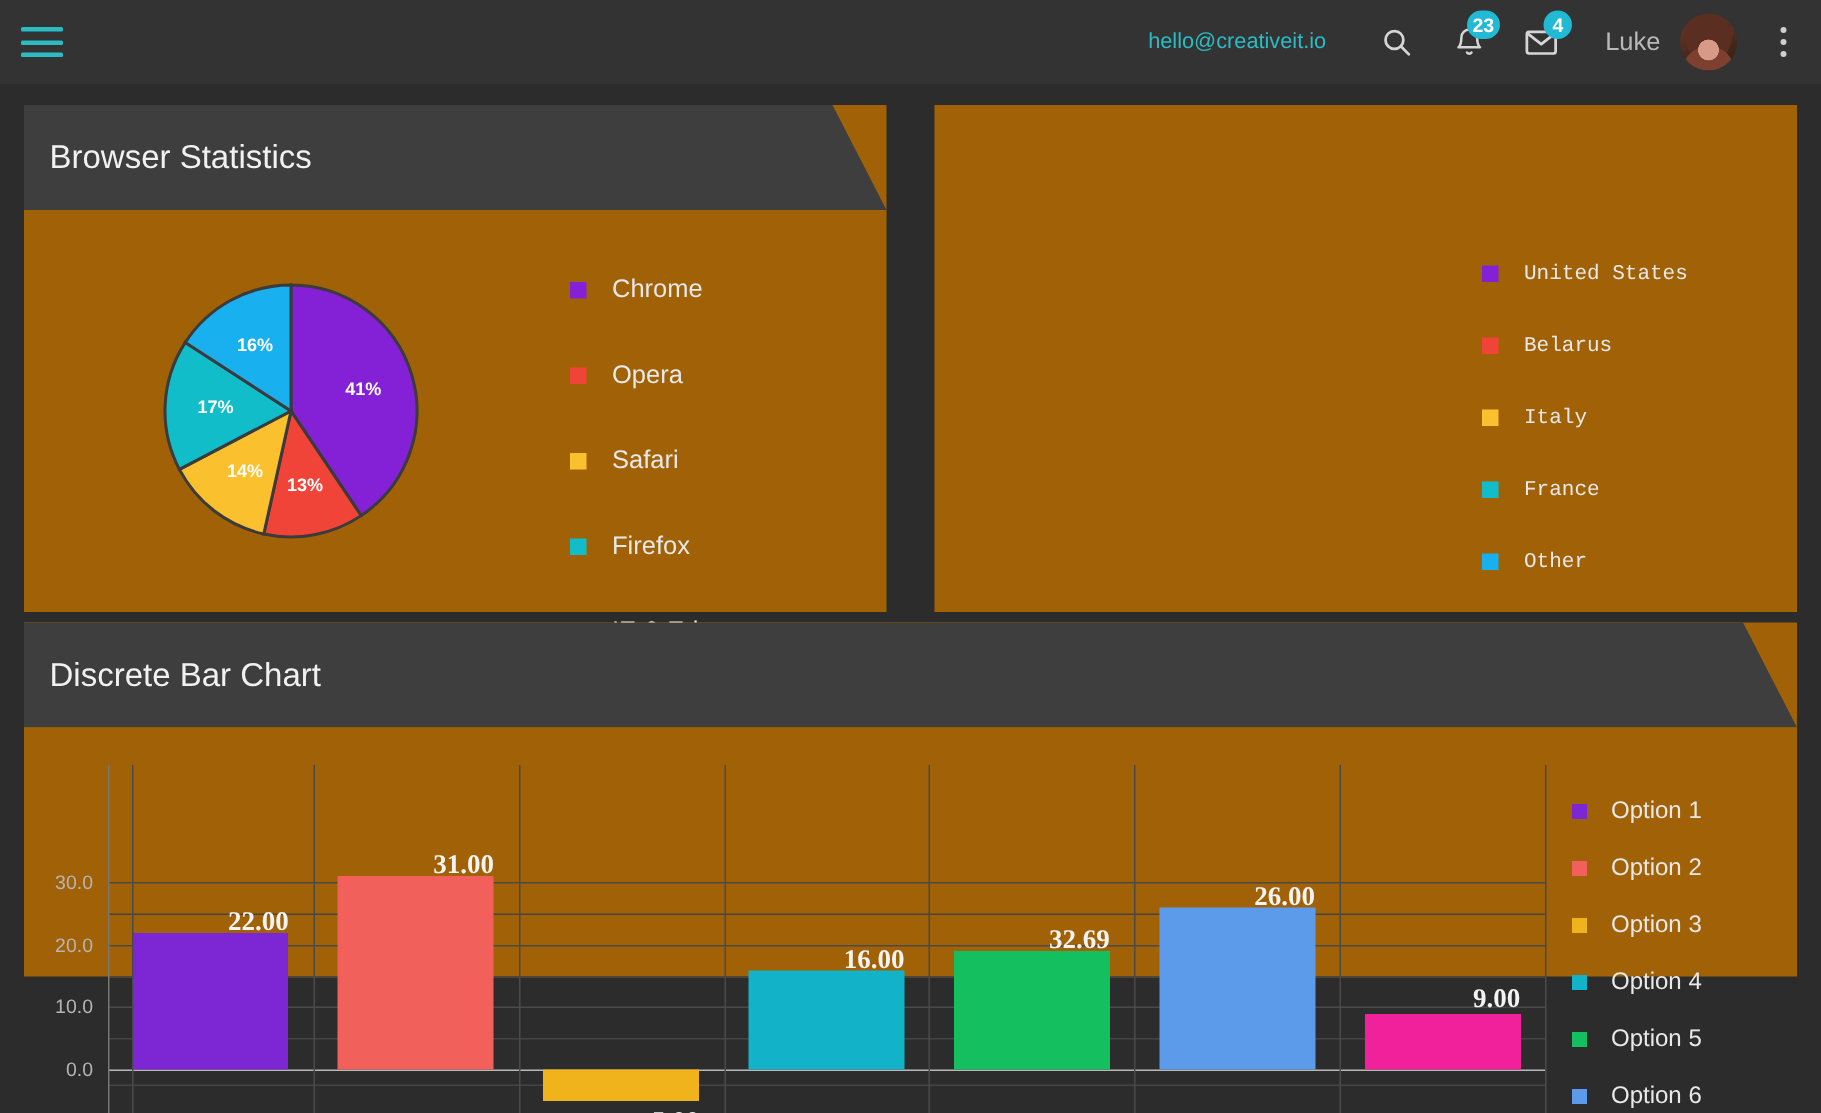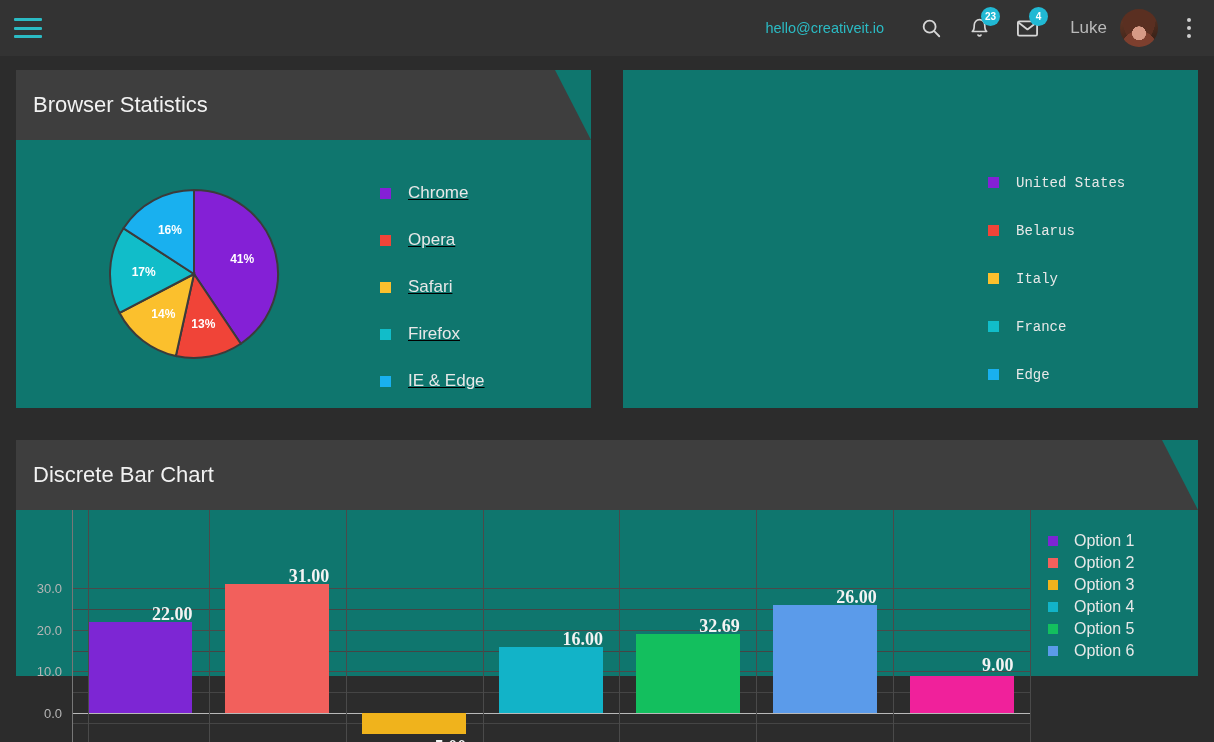--- a/index.html
+++ b/index.html
@@ -27,64 +27,64 @@
   .tb-link { color: #2bbbc4; font-size: 14.5px; margin-left: 8px; text-decoration: none; }
   .tb-icon {
     position: relative; width: 34px; height: 34px; margin-left: 14px;
     display: flex; align-items: center; justify-content: center; cursor: pointer;
   }
   .tb-icon svg { display: block; }
   .badge {
     position: absolute; top: -4px; right: -4px;
     min-width: 19px; height: 19px; padding: 0 4px;
     border-radius: 10px; background: #21b9d4; color: #fff;
-    font-size: 10px; font-weight: bold; line-height: 19px; text-align: center;
+    font-size: 13px; font-weight: bold; line-height: 19px; text-align: center;
   }
   #username { color: #b9b9b9; font-size: 17px; margin-left: 26px; }
   #avatar {
     width: 38px; height: 38px; border-radius: 50%; margin-left: 13px;
     background:
       radial-gradient(circle at 50% 64%, #d79a86 0 22%, rgba(0,0,0,0) 23%),
       radial-gradient(circle at 50% 104%, #7d3f2e 0 40%, rgba(0,0,0,0) 41%),
       radial-gradient(ellipse at 50% 20%, #5a2f21 0 62%, rgba(0,0,0,0) 63%),
       linear-gradient(160deg, #6b3b28, #2f1c14);
     cursor: pointer;
   }
   #kebab { width: 26px; margin-left: 18px; margin-right: 12px;
            display: flex; flex-direction: column; align-items: center; gap: 4px; cursor: pointer; }
   #kebab i { width: 4px; height: 4px; border-radius: 50%; background: #cfcfcf; display: block; }
 
   
-  .card { position: absolute; background: #0f766e; }
+  .card { position: absolute; background: #a16207; }
   .card-head {
     position: relative; height: 70px; background: #3e3e3e;
     display: flex; align-items: center; padding-left: 17px;
     clip-path: polygon(0 0, calc(100% - 36px) 0, 100% 100%, 100% 100%, 0 100%);
   }
   .card-title { color: #f1f1f1; font-size: 22px; font-weight: normal; }
   .card-body { position: relative; }
 
   #card-browser { left: 16px; top: 70px; width: 575px; height: 338px; }
   #card-country { left: 623px; top: 70px; width: 575px; height: 338px; }
-  #card-bar     { left: 16px; top: 440px; width: 1182px; height: 236px; }
+  #card-bar     { left: 16px; top: 415px; width: 1182px; height: 236px; }
   #card-bar .card-head { clip-path: polygon(0 0, calc(100% - 36px) 0, 100% 100%, 0 100%); }
 
   .legend { position: absolute; display: flex; flex-direction: column; }
   .legend-item { display: flex; align-items: flex-start; cursor: pointer; }
   .legend-dot { width: 11px; height: 11px; flex: 0 0 11px; margin-top: 5px; }
   .legend-label { color: #e8e8e8; margin-left: 17px; }
 
   
-  #legend-browser { left: 380px; top: 183px; gap: 27px; text-decoration: underline; }
+  #legend-browser { left: 380px; top: 183px; gap: 37px; }
   #legend-browser .legend-label { font-size: 17px; }
   #legend-country { left: 988px; top: 172px; gap: 26px; }
   #legend-country .legend-label { font-size: 14px; width: 110px; line-height: 22px; font-family: Liberation Mono, monospace; }
 
   
-  #legend-bar { left: 1048px; top: 532px; gap: 4px; }
+  #legend-bar { left: 1048px; top: 532px; gap: 20px; }
   #legend-bar .legend-label { font-size: 16px; margin-left: 16px; }
   #legend-bar .legend-dot { width: 10px; height: 10px; flex-basis: 10px; margin-top: 4px; }
   .donut-center {
     position: absolute; left: 0; top: 0; width: 100%; height: 100%;
     display: flex; align-items: center; justify-content: center;
     color: #e7e7e7; font-size: 26px;
   }
 
   
   #barchart { position: absolute; left: 16px; top: 510px; width: 1014px; height: 232px; }
@@ -197,21 +197,21 @@
   <div class="legend-item">
     <span class="legend-dot" style="background: rgb(251, 192, 45);"></span>
     <span class="legend-label">Italy</span>
   </div>
   <div class="legend-item">
     <span class="legend-dot" style="background: rgb(17, 189, 201);"></span>
     <span class="legend-label">France</span>
   </div>
   <div class="legend-item">
     <span class="legend-dot" style="background: rgb(25, 176, 239);"></span>
-    <span class="legend-label">Edge</span>
+    <span class="legend-label">Other</span>
   </div>
 </div>
 
 <div class="card" id="card-bar">
   <div class="card-head">
     <h2 class="card-title">Discrete Bar Chart</h2>
   </div>
 </div>
 <div id="barchart">
     <div class="bc-grid-h" style="left: 56px; width: 958px; top: 203px; background: rgb(185, 185, 185);"></div>

